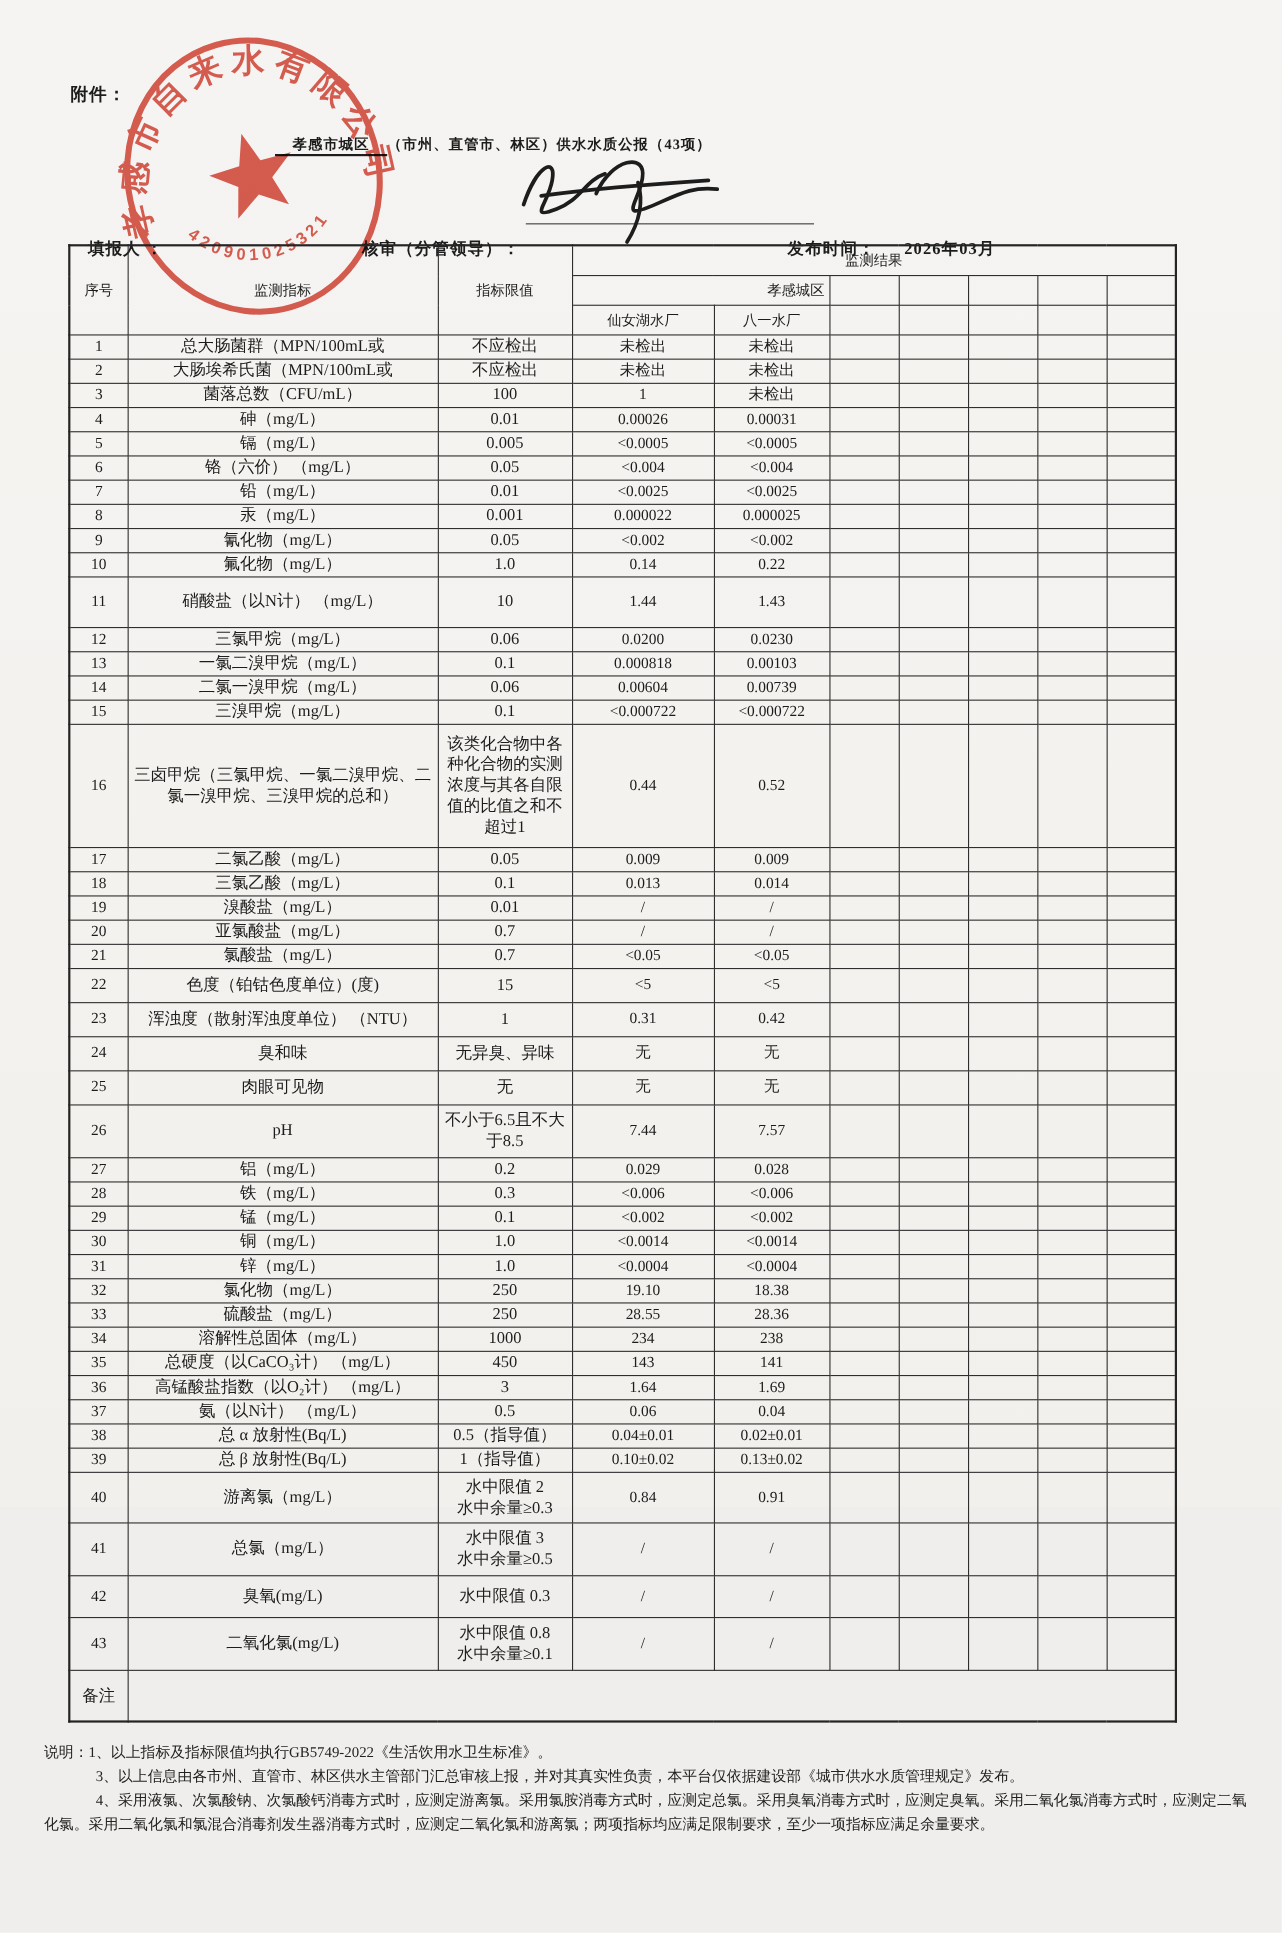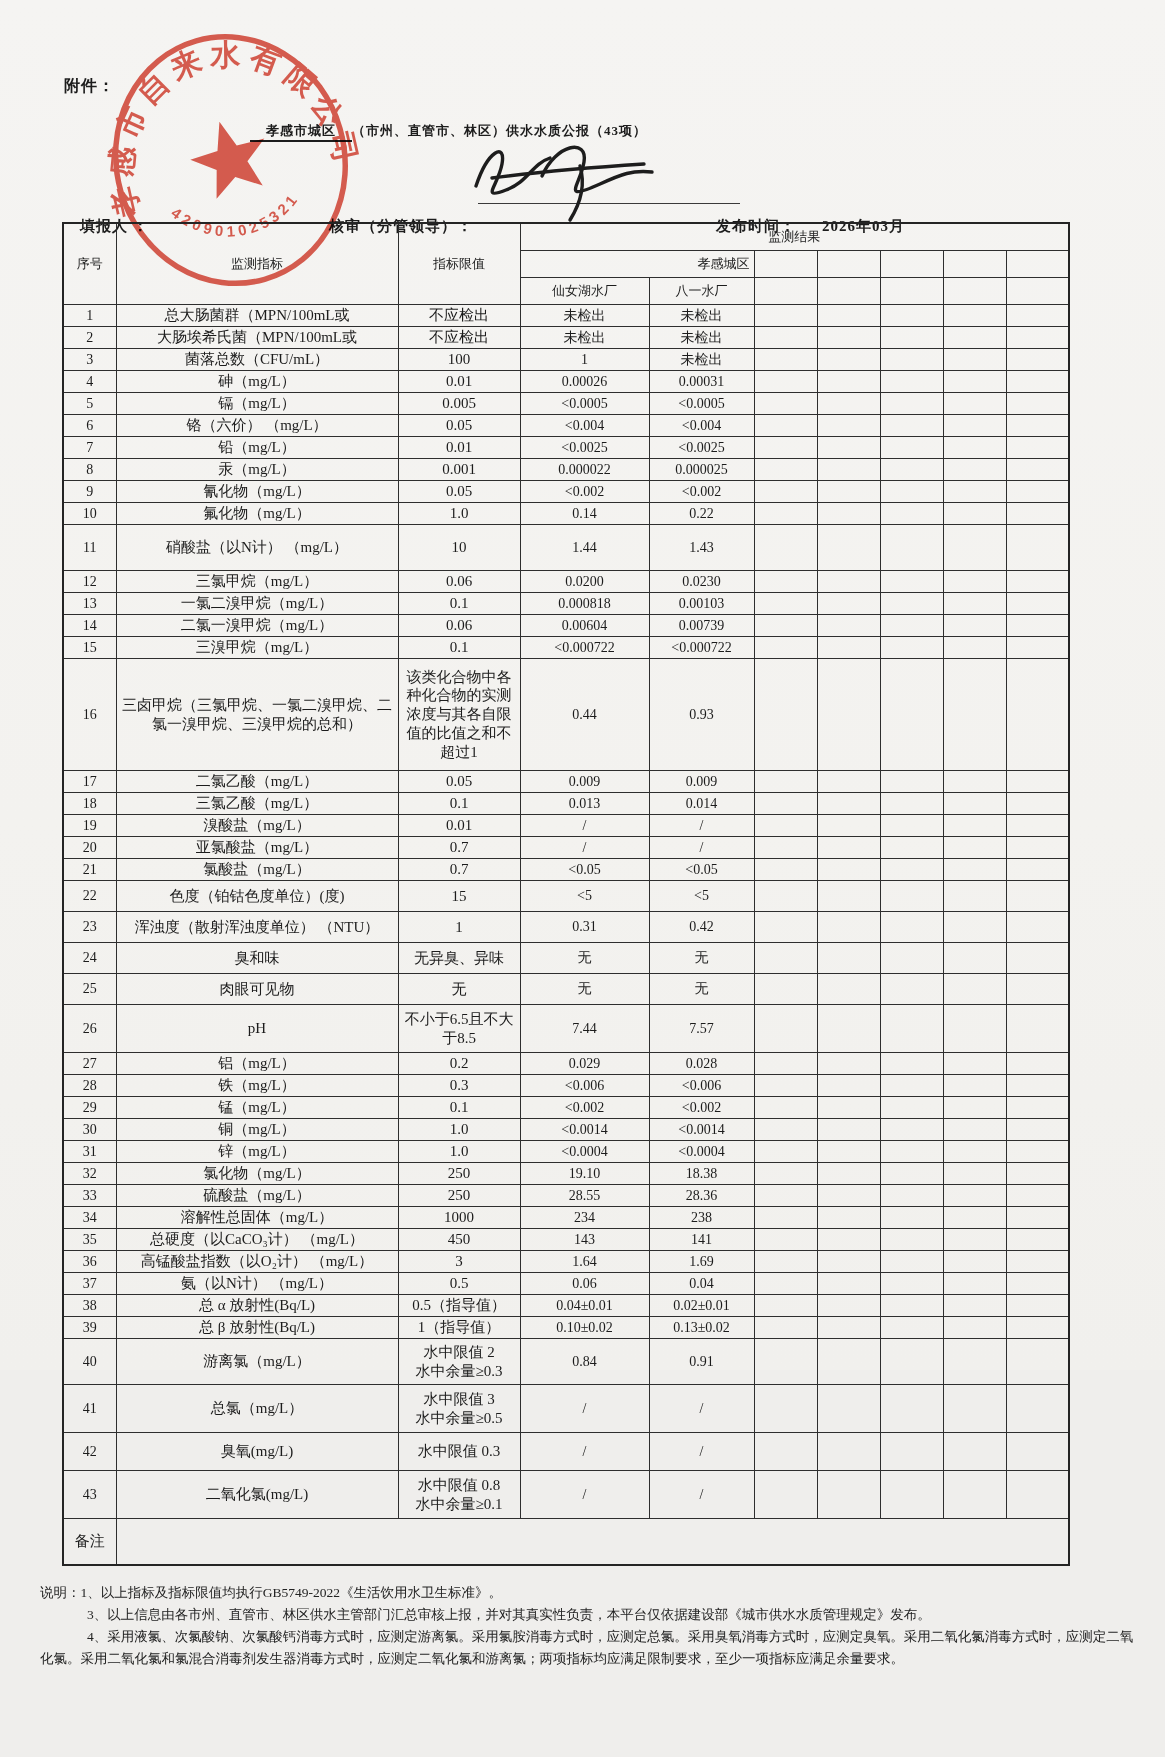--- a/index.html
+++ b/index.html
@@ -325,21 +325,21 @@
           <td></td>
           <td></td>
           <td></td>
           <td></td>
         </tr>
         <tr>
           <td>16</td>
           <td class="ind">三卤甲烷（三氯甲烷、一氯二溴甲烷、二氯一溴甲烷、三溴甲烷的总和）</td>
           <td class="lim">该类化合物中各种化合物的实测浓度与其各自限值的比值之和不超过1</td>
           <td>0.44</td>
-          <td>0.93</td>
+          <td>0.52</td>
           <td></td>
           <td></td>
           <td></td>
           <td></td>
           <td></td>
         </tr>
         <tr>
           <td>17</td>
           <td class="ind">二氯乙酸（mg/L）</td>
           <td class="lim">0.05</td>

